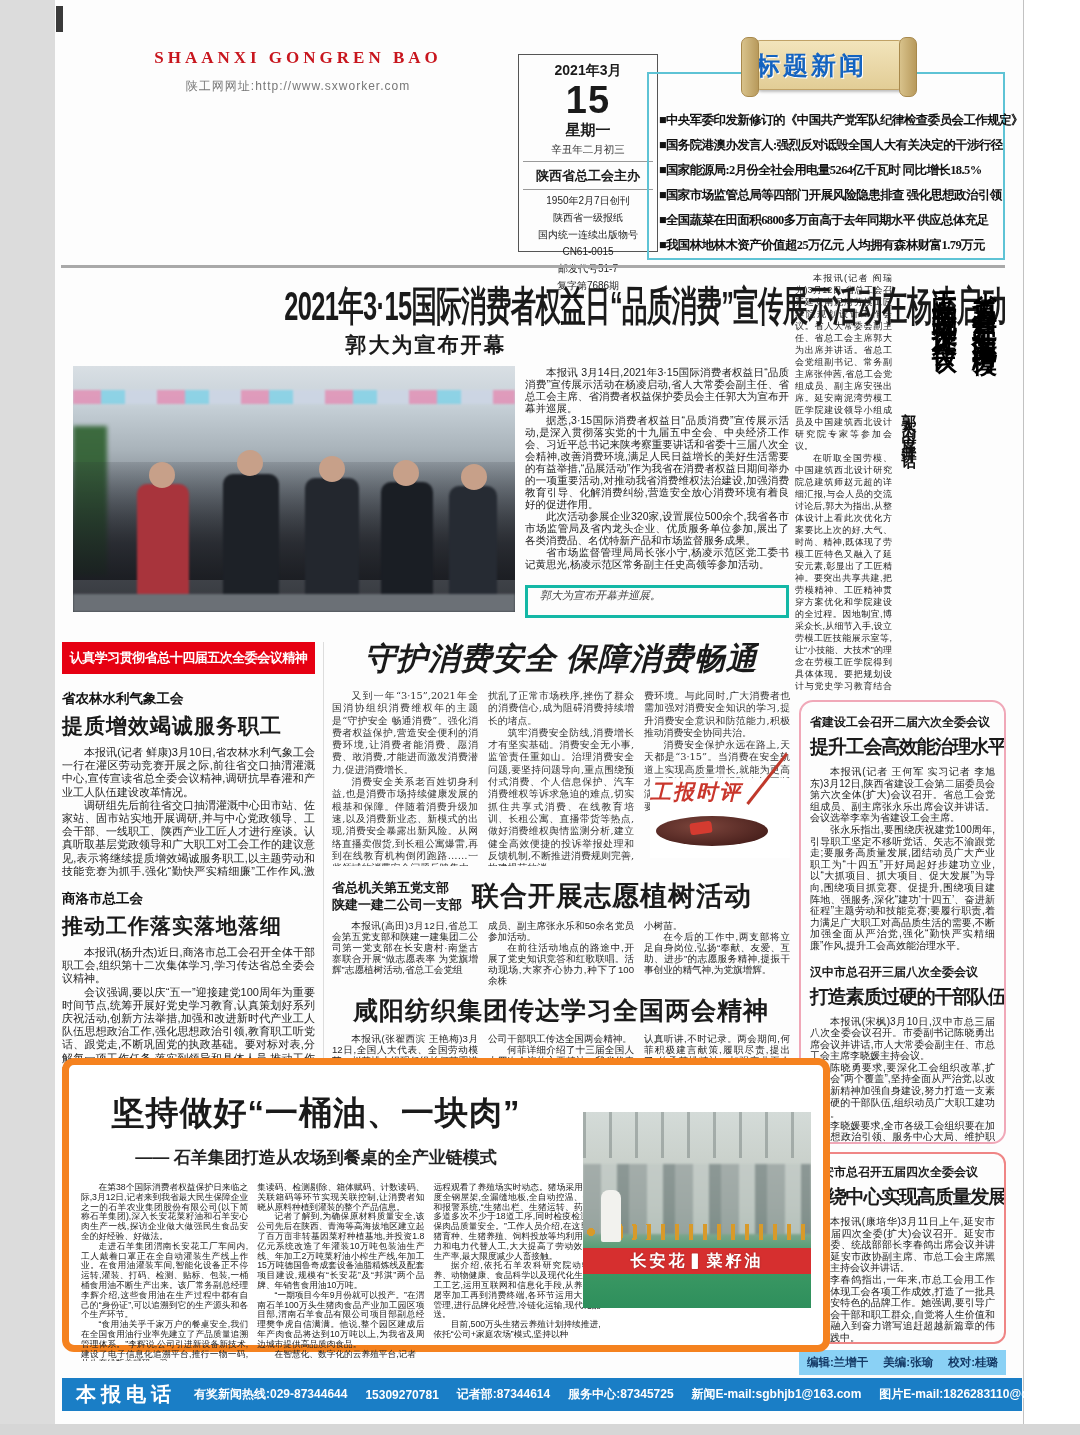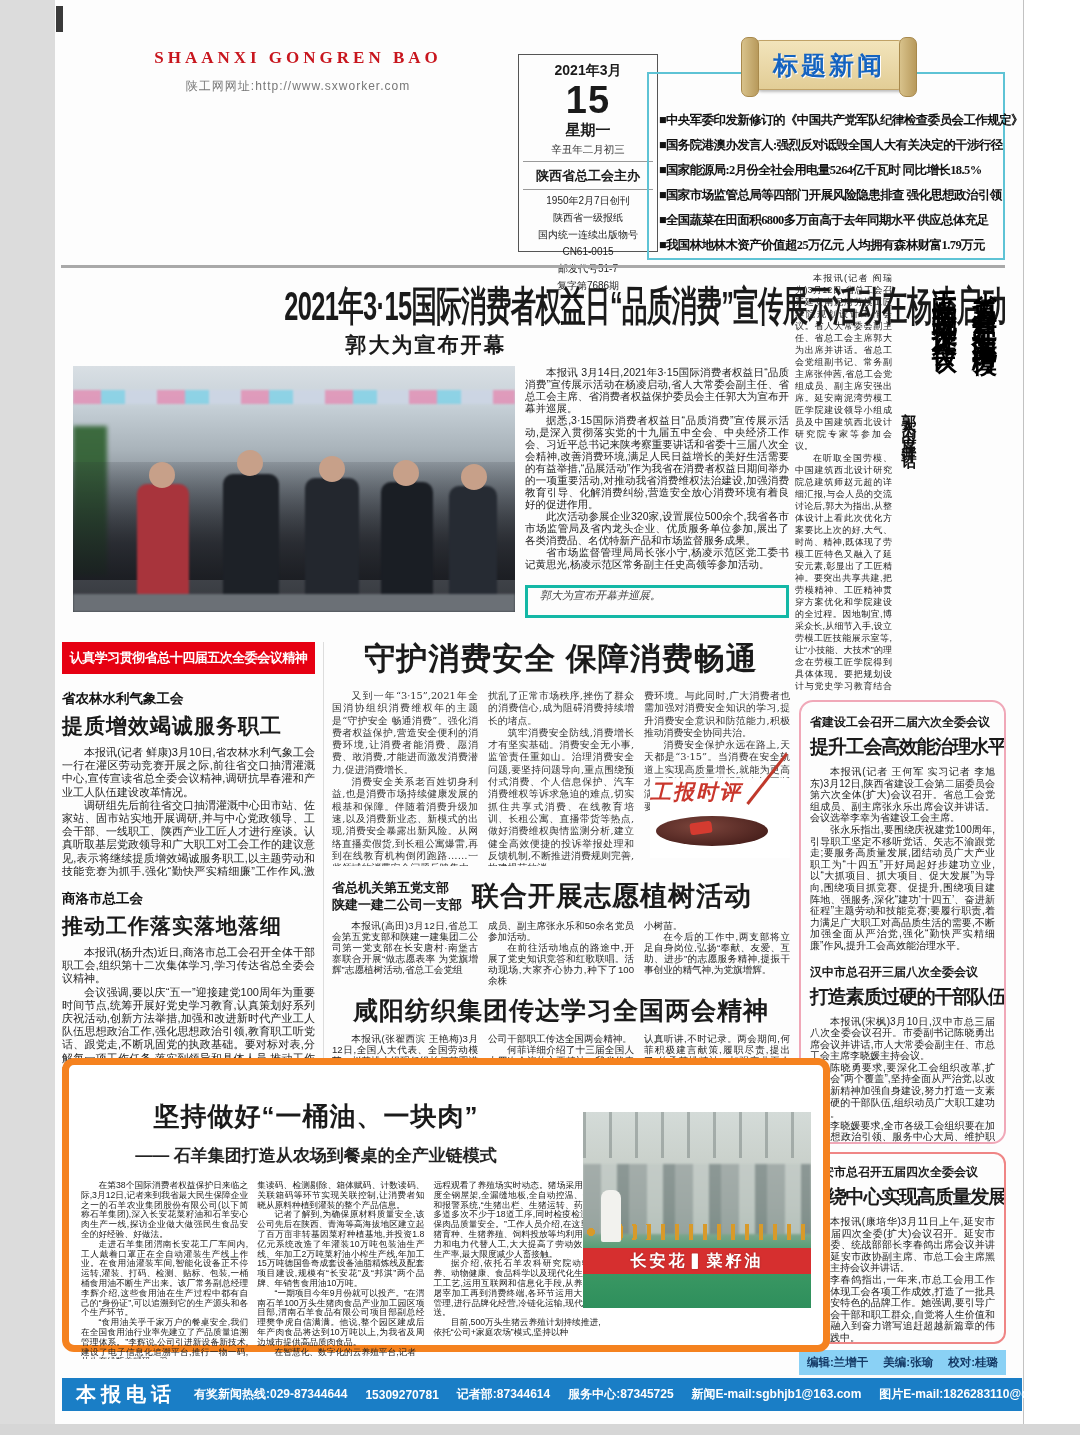--- a/index.html
+++ b/index.html
@@ -18,21 +18,21 @@
 
   .datebox { position:absolute; left:463px; top:54px; width:140px; height:198px; border:1px solid #555; padding:7px 4px; text-align:center; }
   .db-month { font-size:14px; font-weight:bold; }
   .db-day { font-size:38px; line-height:40px; font-weight:bold; letter-spacing:1px; }
   .db-week { font-size:15px; font-weight:bold; margin-top:1px; }
   .db-lunar { font-size:10.5px; color:#333; margin-top:3px; padding-bottom:4px; border-bottom:1px solid #999; }
   .db-org { font-size:13px; font-weight:bold; margin-top:5px; padding-bottom:4px; border-bottom:1px solid #999; }
   .db-small { font-size:10px; color:#222; margin-top:4px; line-height:13px; }
 
   .hnews { position:absolute; left:592px; top:72px; width:358px; height:188px; border:2px solid #5ec3d5; padding:34px 10px 6px 10px; }
-  .scroll-banner { position:absolute; left:105px; top:-34px; width:150px; height:50px; background:linear-gradient(180deg,#f2e4bb,#e2cd96); border:1px solid #c0a266; border-radius:6px; display:flex; align-items:center; justify-content:center; box-shadow:2px 2px 3px rgba(0,0,0,.25); }
+  .scroll-banner { position:absolute; left:105px; top:-34px; width:150px; height:50px; background:linear-gradient(180deg,#f2e4bb,#e2cd96); border:1px solid #c0a266; border-radius:6px; display:flex; align-items:center; box-shadow:2px 2px 3px rgba(0,0,0,.25); }
   .scroll-banner:before,.scroll-banner:after { content:""; position:absolute; top:-4px; width:16px; height:58px; background:linear-gradient(90deg,#d8c28b,#b89a5c); border:1px solid #a8894c; border-radius:7px; }
   .scroll-banner:before { left:-14px; } .scroll-banner:after { right:-14px; }
   .scroll-banner span { font-size:25px; font-weight:900; color:#1463c0; letter-spacing:3px; text-shadow:1px 1px 0 #fff; }
   .hn-item { font-family:"Liberation Serif",serif; font-weight:bold; font-size:12.5px; letter-spacing:-0.6px; line-height:25px; white-space:nowrap; color:#111; }
 
   .header-rule { position:absolute; left:6px; top:265px; width:944px; height:3px; background:#a9a9a9; }
 
   
   .main-hl { position:absolute; left:8px; top:279px; width:726px; text-align:center; white-space:nowrap; }
   .main-hl span { display:inline-block; font-size:41px; font-weight:900; letter-spacing:-1px; transform:scaleX(.62); transform-origin:center; }
@@ -64,21 +64,21 @@
   .leftcol { position:absolute; left:7px; top:642px; width:262px; height:418px; border-right:1px solid #ddd; padding-right:8px; }
   .red-banner { width:100%; height:32px; background:#e60012; color:#fff; font-weight:900; font-size:13px; letter-spacing:-0.5px; display:flex; align-items:center; justify-content:center; white-space:nowrap; }
   .kicker { font-size:13.5px; font-weight:bold; color:#111; }
   .lc-art1 { margin-top:16px; } .lc-art2 { margin-top:14px; }
   .lc-head { font-size:21px; font-weight:900; letter-spacing:1px; margin:4px 0 6px 0; }
   .lc-body { font-size:11px; line-height:13.2px; text-align:justify; color:#222; overflow:hidden; }
   .lc-body p { text-indent:2em; }
   .lc-art1 .lc-body { height:130px; } .lc-art2 .lc-body { height:128px; }
 
   .midcol { position:absolute; left:277px; top:638px; width:458px; height:422px; }
-  .mid-hl { text-align:center; font-size:31px; font-weight:900; letter-spacing:1px; white-space:nowrap; }
+  .mid-hl { text-align:center; font-size:31px; font-weight:900; letter-spacing:1px; white-space:nowrap;font-style:italic; }
   .mid-cols { display:flex; gap:10px; margin-top:10px; height:176px; overflow:hidden; }
   .mid-cols .col { flex:1; font-family:"DejaVu Serif",serif; font-size:9.8px; line-height:12.3px; text-align:justify; color:#333; }
   .mid-cols .col p { text-indent:2em; } .mid-cols .col p.cont { text-indent:0; }
   .stamp { position:absolute; left:318px; top:140px; width:140px; height:80px; background:#fff; }
   .stamp-text { font-family:"DejaVu Serif",serif; font-style:italic; font-weight:bold; font-size:21px; color:#c9362c; letter-spacing:2px; }
   .mouse { position:absolute; left:6px; top:38px; width:112px; height:30px; border-radius:50%; background:radial-gradient(ellipse at 40% 35%,#7c453c,#4a211d 75%); }
   .mouse-pad { position:absolute; left:34px; top:6px; width:22px; height:12px; border-radius:3px; background:#d43b30; transform:rotate(-8deg); }
   .pen { position:absolute; left:96px; top:-38px; width:3px; height:64px; background:#c0392b; transform:rotate(38deg); transform-origin:bottom; }
 
   .tree-art { margin-top:12px; }
@@ -98,21 +98,21 @@
   .rb-body { font-size:10px; line-height:11.6px; text-align:justify; color:#222; }
   .rb-body p { text-indent:2em; }
   .rb-art2 { margin-top:12px; }
 
   .redbox { position:absolute; left:744px; top:1152px; width:207px; height:192px; border:2px solid #ef8585; border-radius:12px; padding:10px 9px; overflow:hidden; }
 
   .editorbar { position:absolute; left:744px; top:1350px; width:207px; height:25px; background:#8ad1f5; display:flex; align-items:center; justify-content:space-between; padding:0 8px; font-size:11.5px; font-weight:bold; color:#143a66; }
 
   
   .orangebox { position:absolute; left:7px; top:1058px; width:768px; height:294px; border:7px solid #f5821f; border-radius:12px; background:#fff; padding:10px 12px; }
-  .ob-hl { width:470px; text-align:center; font-size:26px; font-weight:900; letter-spacing:1px; margin-top:24px; white-space:nowrap; }
+  .ob-hl { width:470px; text-align:center; font-size:33px; font-weight:900; letter-spacing:1px; margin-top:16px; white-space:nowrap; }
   .ob-sub { width:470px; text-align:center; font-size:17px; font-weight:bold; color:#222; margin-top:10px; white-space:nowrap; }
   .ob-photo { position:absolute; right:12px; top:10px; width:228px; height:196px; overflow:hidden; background:linear-gradient(180deg,#d4dbd8 0%,#c8cfc9 30%,#aebbb0 48%,#8aa795 60%,#3f9b66 74%,#2e8f5c 100%);margin-top:37px; }
   .ob-photo .beams { position:absolute; left:0; top:0; width:100%; height:46px; background:repeating-linear-gradient(90deg,rgba(120,130,128,.5) 0 3px,transparent 3px 26px); }
   .ob-photo .machines { position:absolute; left:0; top:52px; width:100%; height:70px; background:repeating-linear-gradient(90deg,#9aa4a2 0 18px,#c2cac6 18px 34px,#7d8a88 34px 46px); opacity:.8; filter:blur(1px); }
   .ob-photo .bottles { position:absolute; left:0; top:112px; width:100%; height:16px; background:repeating-radial-gradient(circle at 8px 8px,#d89a2a 0 4px,transparent 4px 14px); filter:blur(.5px); }
   .ob-photo .worker { position:absolute; left:18px; top:78px; width:20px; height:52px; background:#f2f2ee; border-radius:8px 8px 2px 2px; filter:blur(.6px); }
   .ob-banner { position:absolute; left:0; top:136px; width:100%; height:26px; background:#d62f2f; display:flex; align-items:center; justify-content:center; }
   .ob-banner span { color:#fff; font-weight:900; font-size:16px; letter-spacing:3px; text-shadow:0 0 2px rgba(0,0,0,.3); }
   .ob-cols { display:flex; gap:9px; margin-top:14px; height:178px; overflow:hidden; }
   .ob-cols .col { width:171px; font-size:8.7px; line-height:9.8px; text-align:justify; color:#222; }

